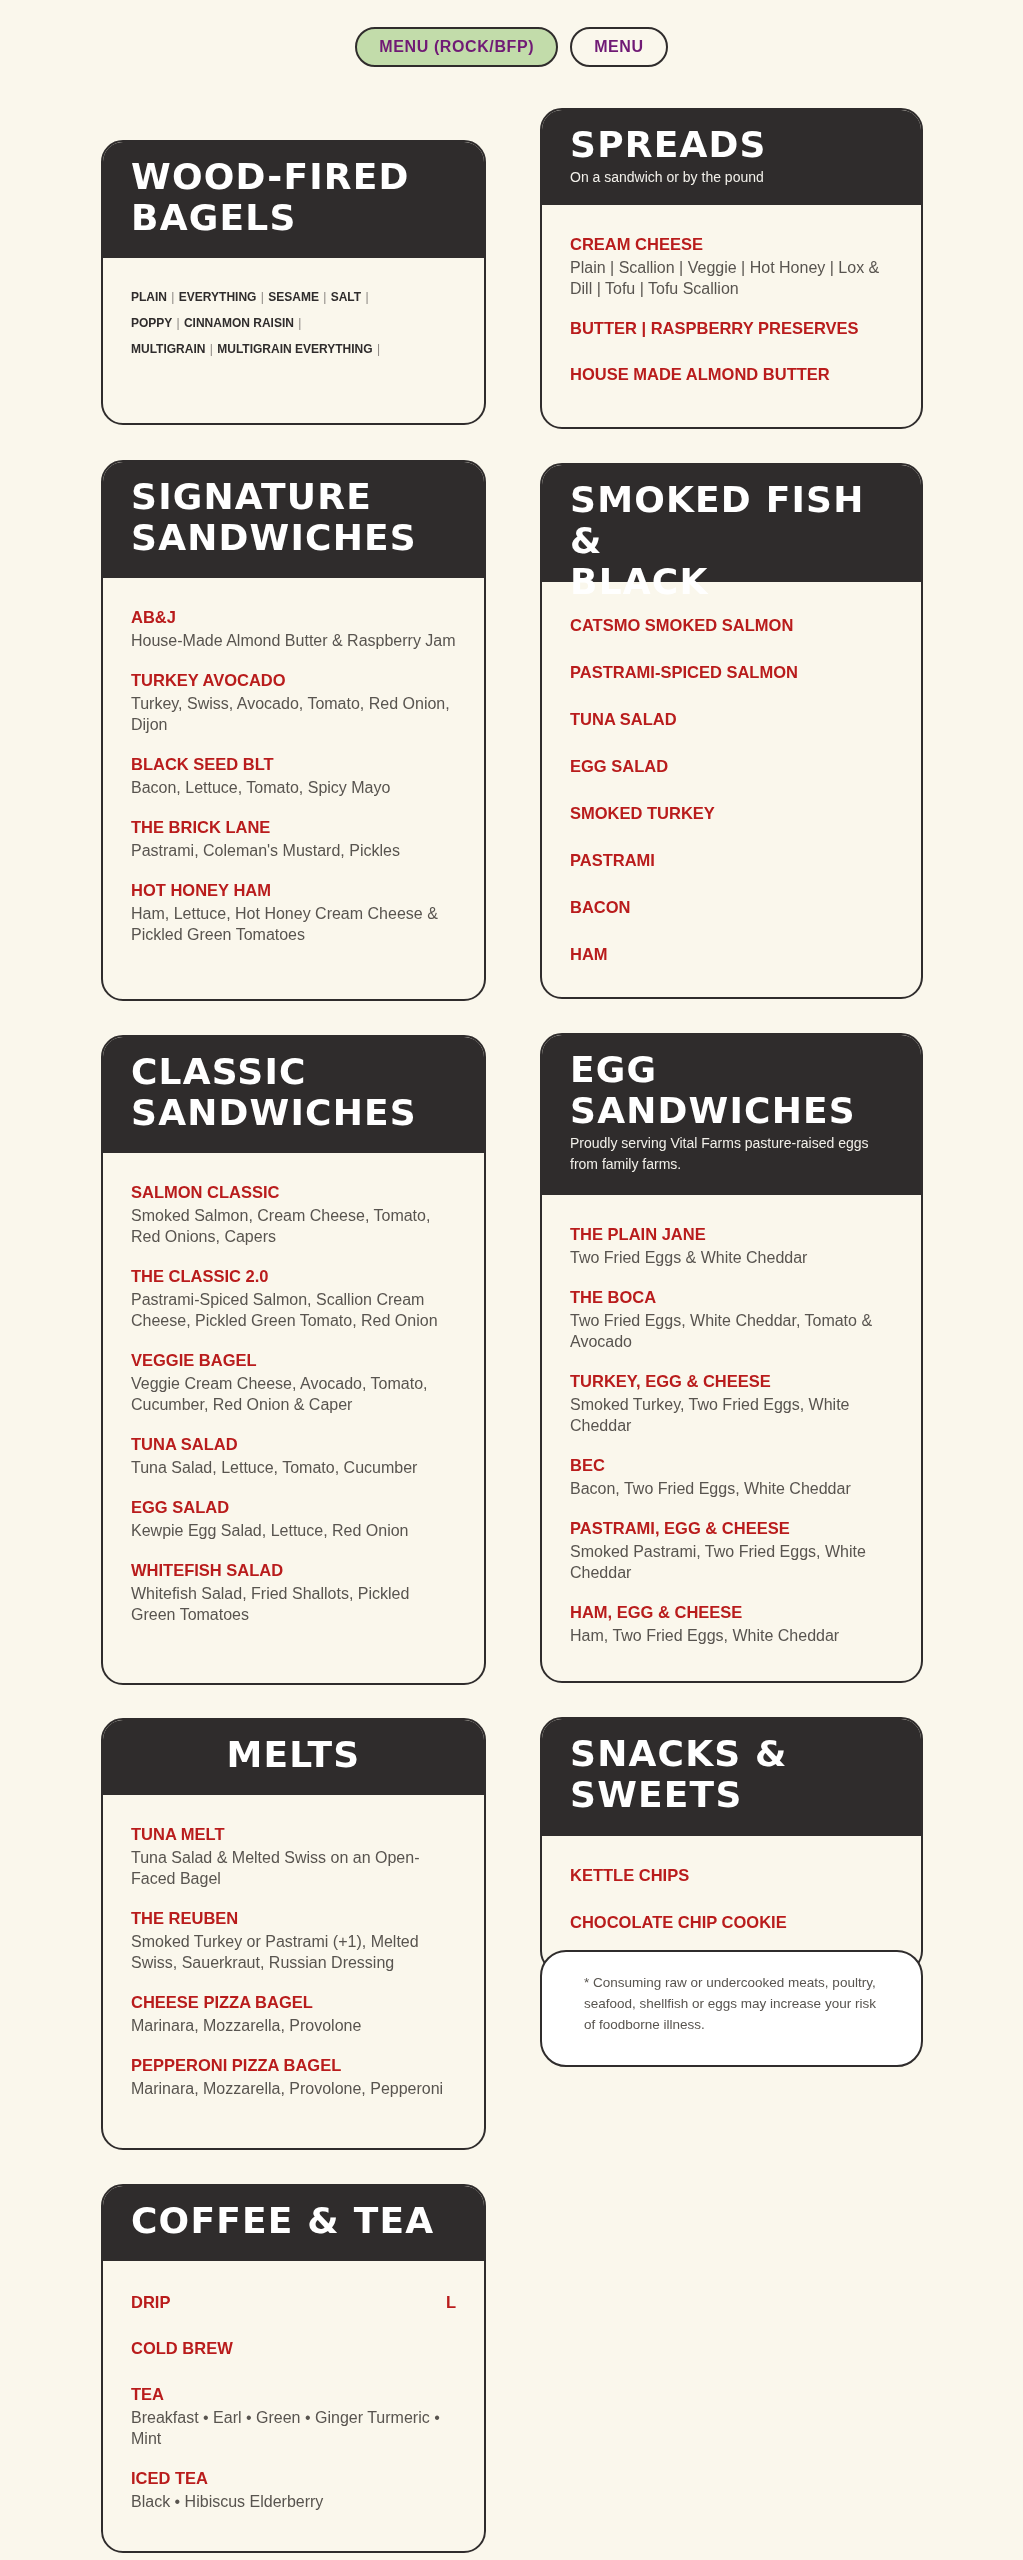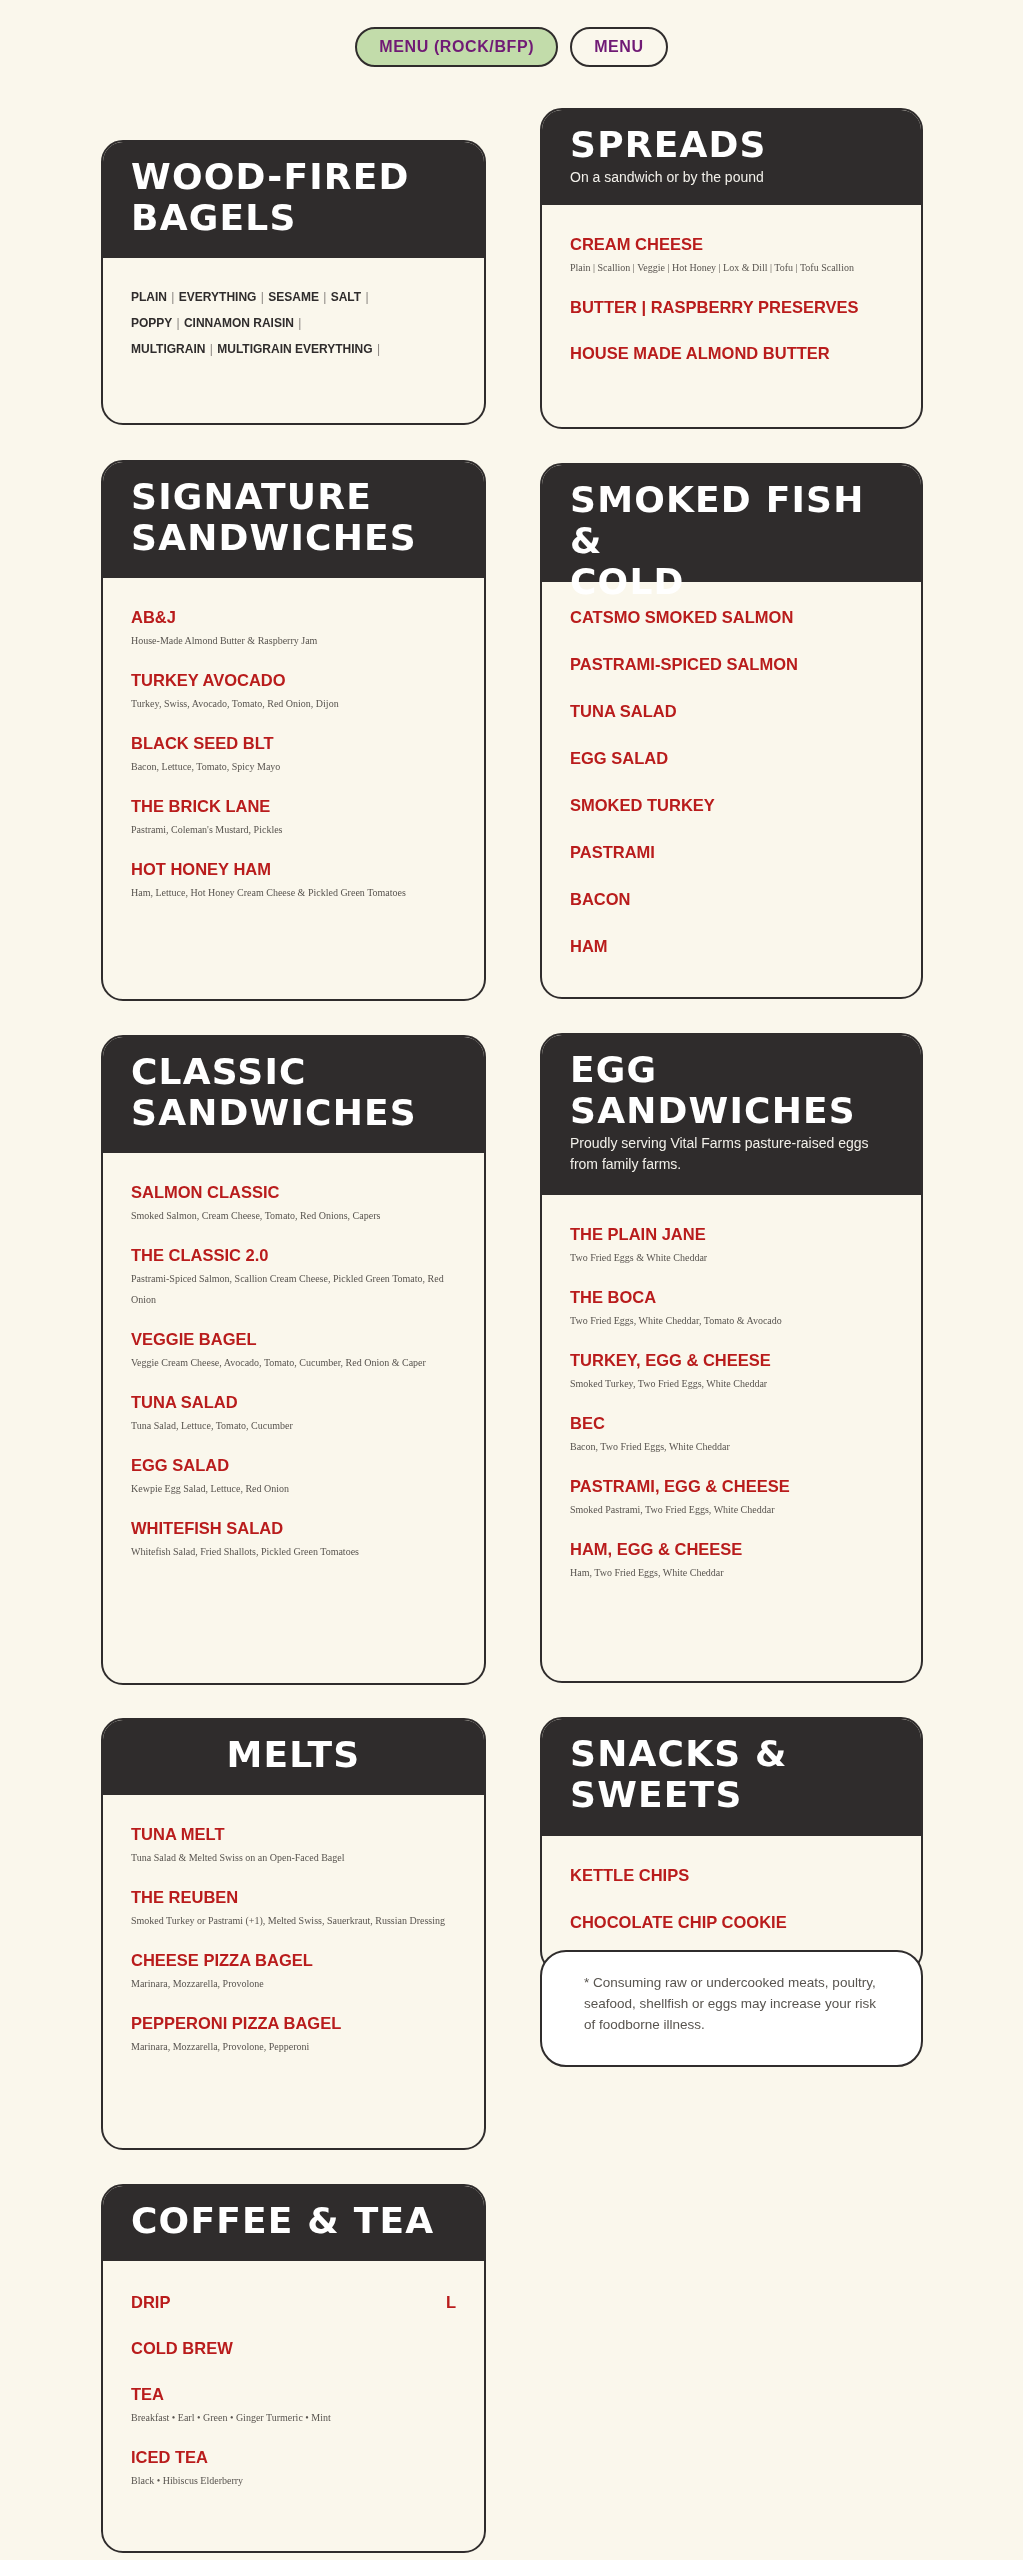--- a/index.html
+++ b/index.html
@@ -12,21 +12,21 @@
 
   .card { position: absolute; border: 2.5px solid #2f2c2c; border-radius: 22px; overflow: hidden; background: #faf7ec; }
   .card .head { background: #2f2c2c; color: #fff; padding: 14px 28px 14px 28px; }
   .card .title { font-family: "DejaVu Sans", sans-serif; font-weight: bold; font-size: 36px; line-height: 41px; letter-spacing: 1.2px; }
   .card .sub { font-size: 14px; line-height: 21px; margin-top: 2px; color: #f2f0ea; }
   .card .body { padding: 28px 28px 24px 28px; }
 
   .item { margin-bottom: 18px; }
   .item:last-child { margin-bottom: 0; }
   .item-name { font-size: 16.5px; font-weight: bold; line-height: 22px; color: #b91c1c; display: flex; justify-content: space-between; }
-  .item-desc { font-size: 10px; line-height: 21px; color: #58544f; margin-top: 2px; font-family: Liberation Serif, serif; }
+  .item-desc { font-size: 16px; line-height: 21px; color: #58544f; margin-top: 2px; }
   .plain .item { margin-bottom: 25px; }
 
   .bagel-list { font-size: 12px; font-weight: bold; line-height: 26px; }
   .bagel-list .sep { font-weight: normal; color: #8a8580; margin: 0 1px; }
 
   .notice { position: absolute; border: 2.5px solid #2f2c2c; border-radius: 26px; background: #fff; padding: 20px 40px 20px 42px; font-size: 13.5px; line-height: 21px; color: #58544f; }
 
   .l { left: 101px; width: 385px; margin-top: 32px; }
   .r { left: 540px; width: 383px; }
 </style>
@@ -198,24 +198,24 @@
     <div class="item">
       <div class="item-name">HOUSE MADE ALMOND BUTTER</div>
     </div>
   </div>
 </div>
 
 <div class="card r plain" style="top:463px;height:536px;">
   <div class="head" style="height:117px;">
     <div class="title">
       <div>SMOKED FISH &amp;</div>
-      <div>COLD</div>
-    </div>
-  </div>
-  <div class="body" style="padding-top:24px;text-align:right;">
+      <div>BLACK</div>
+    </div>
+  </div>
+  <div class="body" style="padding-top:32px;text-align:right;">
     <div class="item">
         <div class="item-name">CATSMO SMOKED SALMON</div>
       </div>
     <div class="item">
         <div class="item-name">PASTRAMI-SPICED SALMON</div>
       </div>
     <div class="item">
         <div class="item-name">TUNA SALAD</div>
       </div>
     <div class="item">

